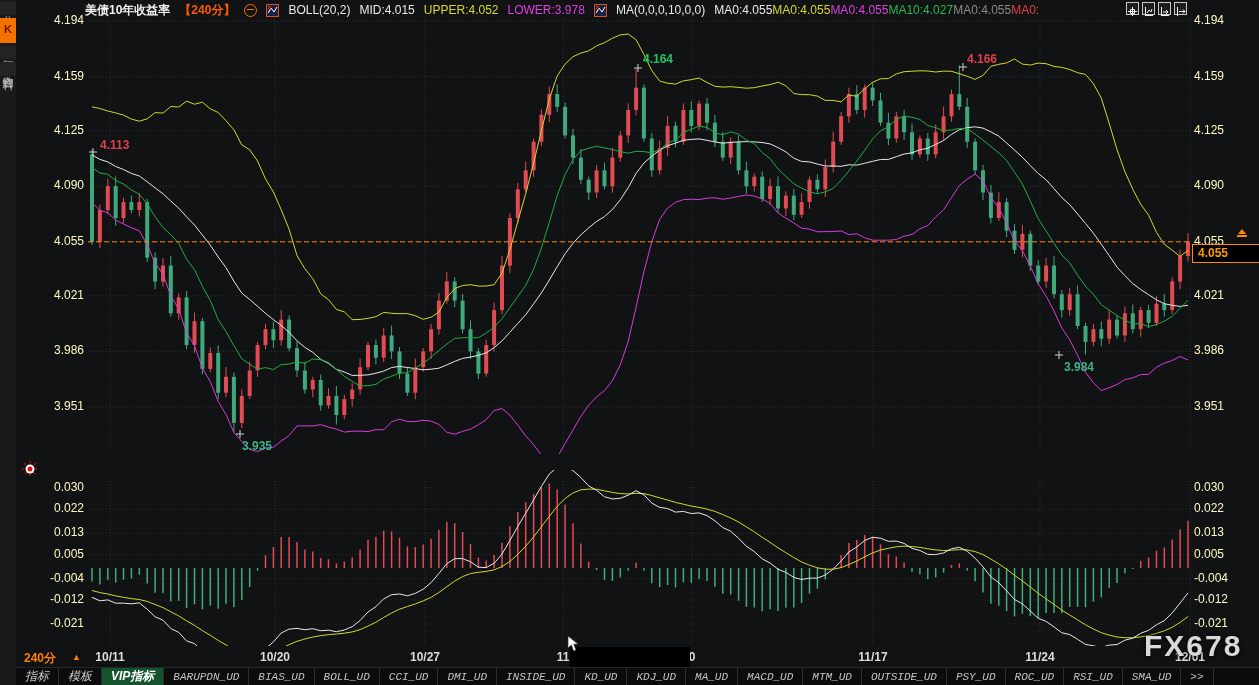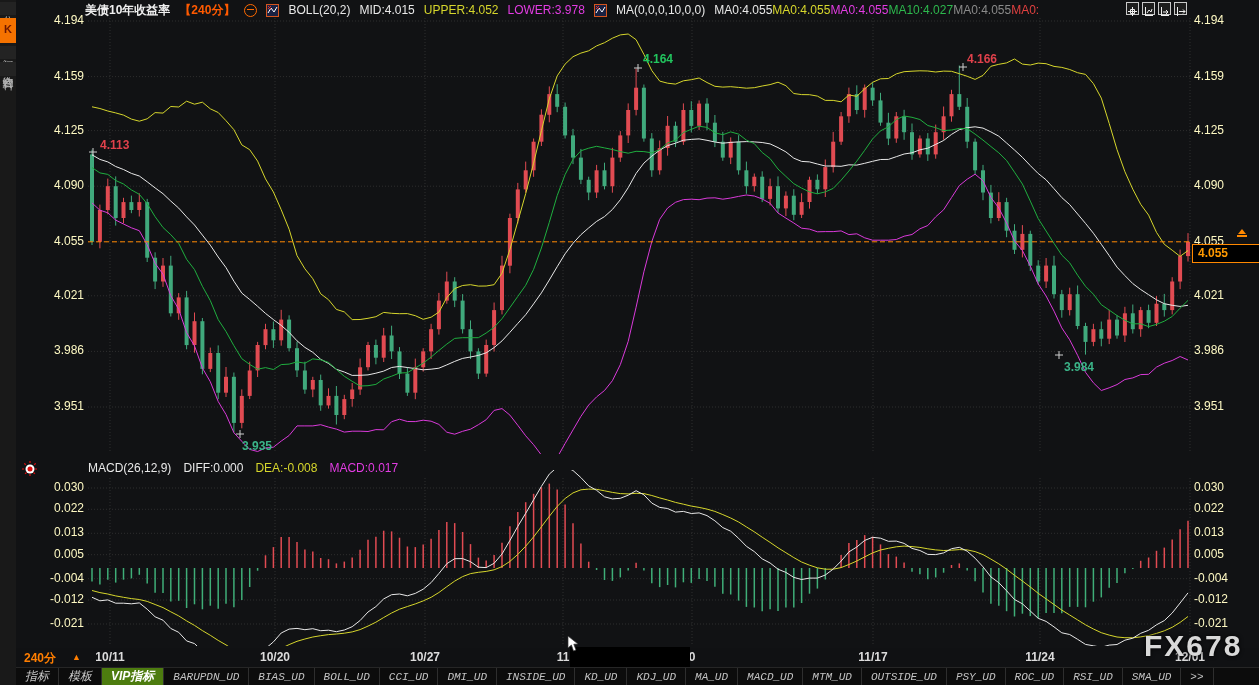--- a/index.html
+++ b/index.html
@@ -37,21 +37,21 @@
   .xperiod{position:absolute;left:8px;top:2px;color:#ff7e00;font-weight:bold;font-size:12px;}
   .xtri{position:absolute;left:56px;top:4px;color:#ff7e00;font-size:9px;}
   .xtick{position:absolute;top:2px;width:60px;text-align:center;font-size:12px;font-weight:bold;color:#dcdcdc;}
   .overlay-box{position:absolute;left:570px;top:647px;width:120px;height:20px;background:#000;z-index:5;}
   
   .tabbar{position:absolute;left:16px;bottom:0;width:1243px;height:17px;background:#0c0c0c;border-top:1px solid #262626;
           display:flex;align-items:stretch;z-index:6;font-style:italic;}
   .btab{display:flex;align-items:center;padding:0 9px;border-right:1px solid #2e2e2e;color:#c8c8c8;cursor:pointer;}
   .btab.cjk{font-size:12px;}
   .btab.mono{font-family:"Liberation Mono","DejaVu Sans Mono",monospace;font-size:11px;color:#c2c2c2;}
-  .btab.active{background:#4d7c0f;color:#fff;font-weight:bold;}
+  .btab.active{background:#14532d;color:#fff;font-weight:bold;}
   .watermark{position:absolute;left:1124px;top:629px;font-size:30px;font-weight:600;letter-spacing:2px;color:#d9d9d9;
              z-index:7;text-shadow:0 0 4px #000;margin-left:20px;}
   .cursor{position:absolute;left:566px;top:636px;z-index:8;}
   svg.chart{position:absolute;left:0;top:0;z-index:1;}
 </style>
 </head>
 <body>
 
 <div class="screen">
 
@@ -595,26 +595,20 @@
         </svg></div>
   </div>
 
   <svg class="sun-ic" width="18" height="18">
     <circle cx="9" cy="9" r="4.5" fill="#fff"></circle>
       <circle cx="9" cy="9" r="2.5" fill="#e01010"></circle>
     <g stroke="#e01010" stroke-width="1.2" stroke-dasharray="2,2">
         <path d="M9,1 L9,4 M9,14 L9,17 M1,9 L4,9 M14,9 L17,9 M3.3,3.3 L5.5,5.5 M12.5,12.5 L14.7,14.7 M14.7,3.3 L12.5,5.5 M5.5,12.5 L3.3,14.7"></path>
       </g>
   </svg>
-  <div class="macd-hdr">
-    <span class="w">MACD(26,12,9)</span>
-    <span class="w">DIFF:0.000</span>
-    <span class="yl">DEA:-0.008</span>
-    <span class="mg">MACD:0.017</span>
-  </div>
 
   <div id="labels">
       <div class="axis-label axis-left" style="top: 13px;">4.194</div>
       <div class="axis-label axis-right" style="top: 13px;">4.194</div>
       <div class="axis-label axis-left" style="top: 68.5967px;">4.159</div>
       <div class="axis-label axis-right" style="top: 68.5967px;">4.159</div>
       <div class="axis-label axis-left" style="top: 122.605px;">4.125</div>
       <div class="axis-label axis-right" style="top: 122.605px;">4.125</div>
       <div class="axis-label axis-left" style="top: 178.202px;">4.090</div>
       <div class="axis-label axis-right" style="top: 178.202px;">4.090</div>

